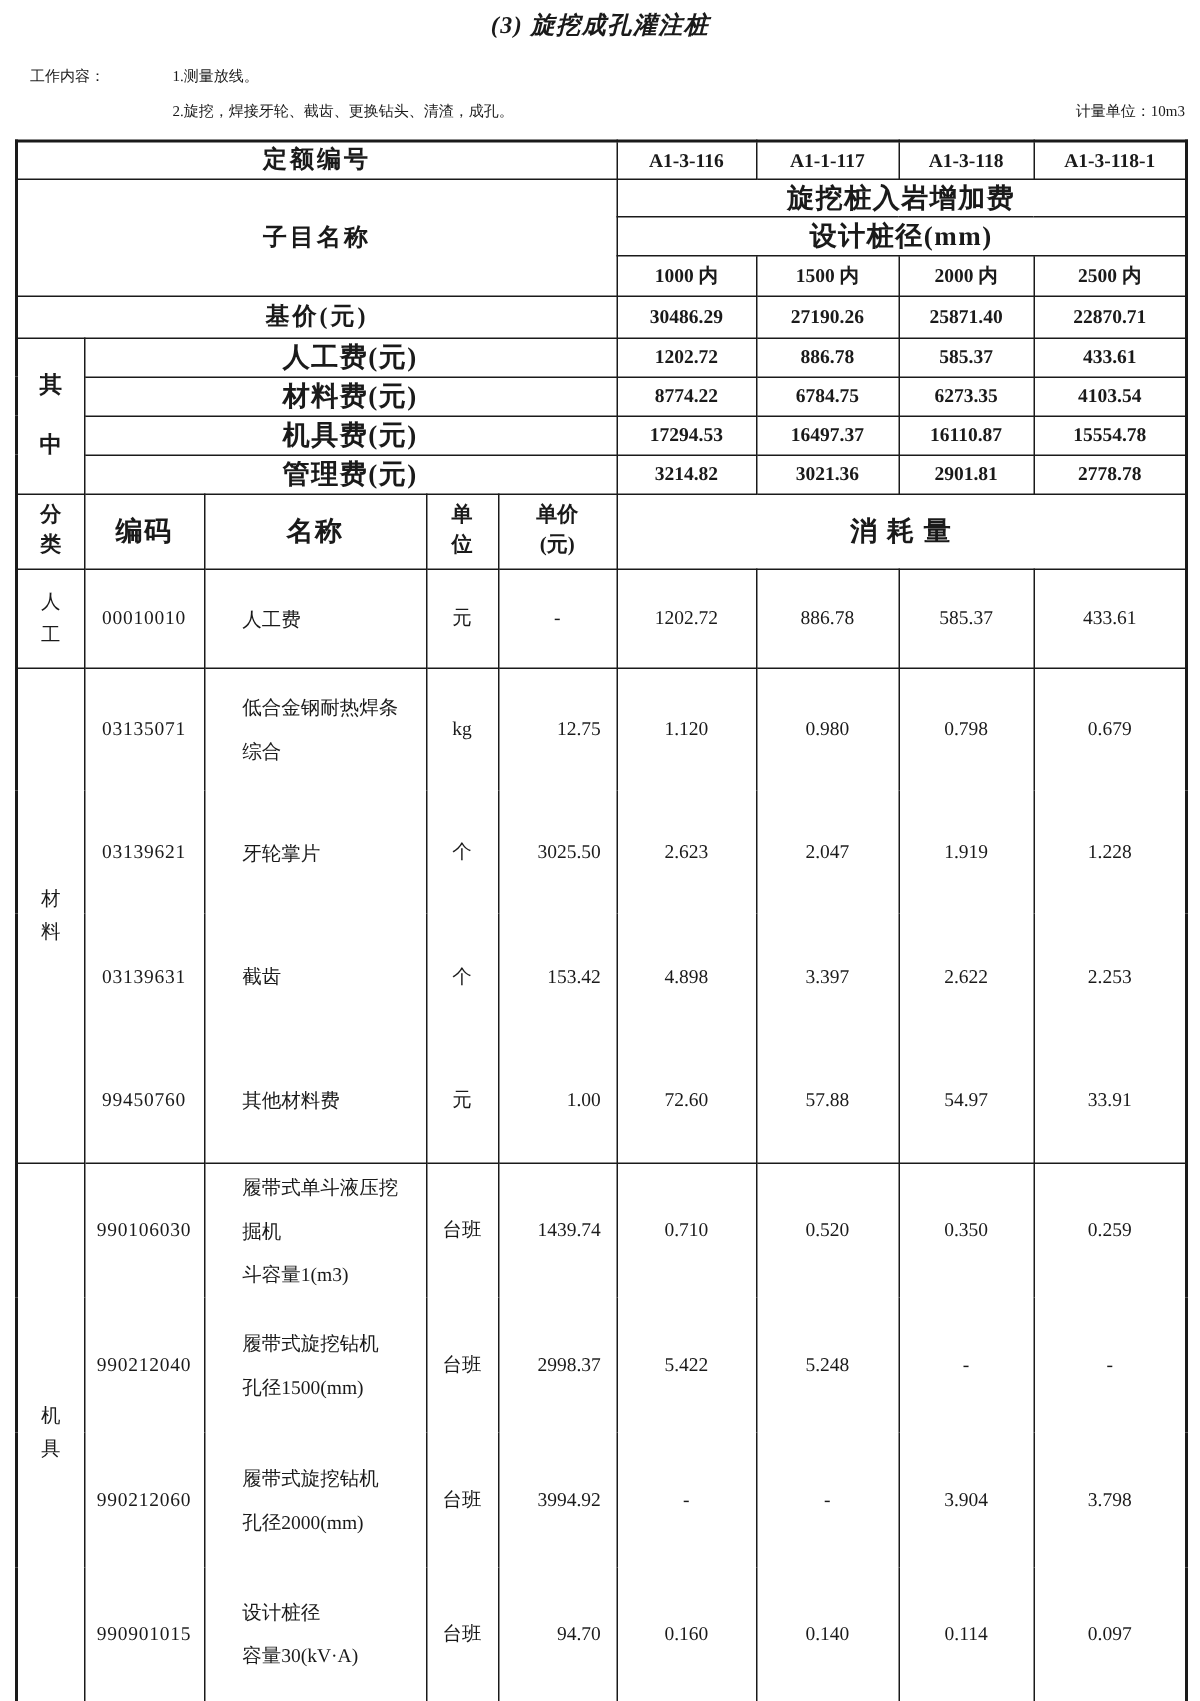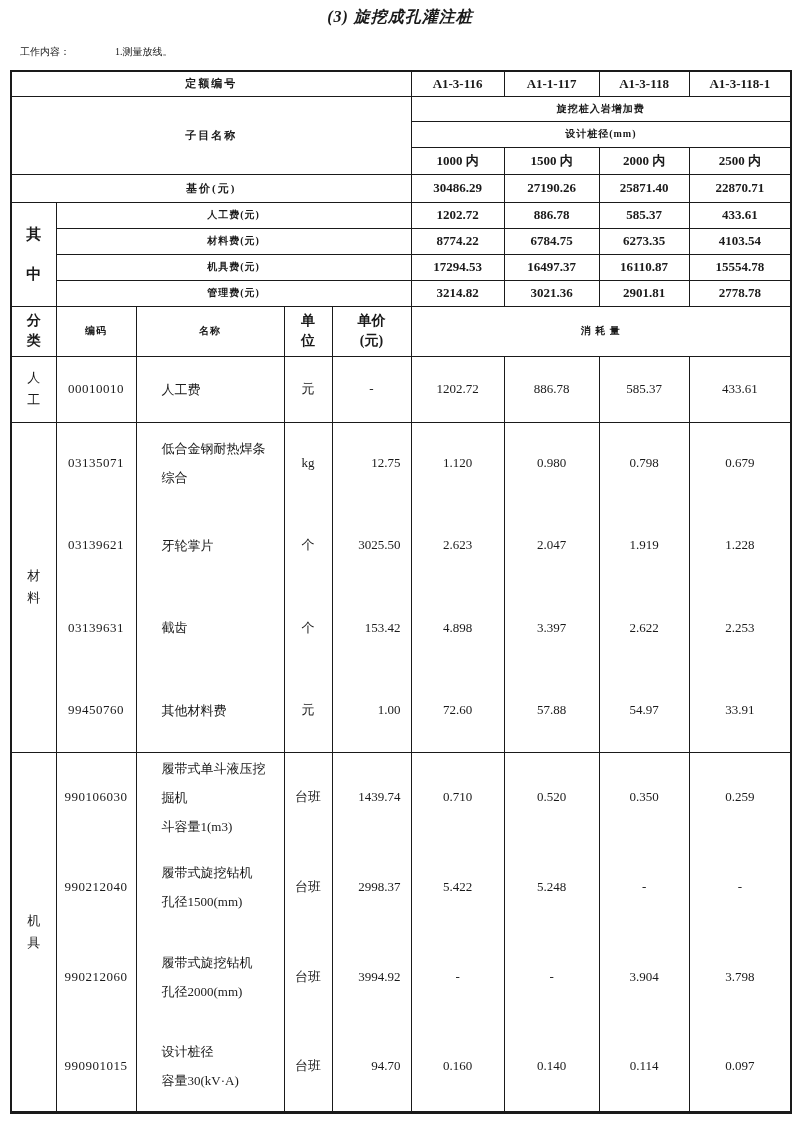--- a/index.html
+++ b/index.html
@@ -36,22 +36,22 @@
     border-collapse: collapse;
     table-layout: fixed;
     border: 2px solid #1a1a1a;
     border-bottom: 3px solid #1a1a1a;
     font-size: 13px;
   }
   td, th { border: 1px solid #1a1a1a; padding: 0; text-align: center; vertical-align: middle; font-weight: normal; }
 
   
   .hbold { font-weight: bold; }
-  .biglabel { font-size: 11px; font-weight: bold; letter-spacing: 2px; }
-  .midlabel { font-size: 10px; font-weight: bold; letter-spacing: 1px; }
+  .biglabel { font-size: 16px; font-weight: bold; letter-spacing: 2px; }
+  .midlabel { font-size: 18px; font-weight: bold; letter-spacing: 1px; }
   .qcode { font-weight: bold; font-size: 13px; }
 
   
   .vstack { display: flex; flex-direction: column; align-items: center; justify-content: center; height: 100%; }
   .vstack span { line-height: 20px; }
   .v-among { height: 100px; justify-content: space-evenly; font-weight: bold; font-size: 15px; }
   .v-cat span { line-height: 22px; }
   .two-line span { line-height: 20px; font-weight: bold; font-size: 14px; }
   .price-head span { line-height: 20px; font-weight: bold; font-size: 14px; letter-spacing: 0; }
 
@@ -70,20 +70,24 @@
 </style>
 </head>
 <body>
 
 <div class="page-title">(3) 旋挖成孔灌注桩</div>
 
 <div class="work-block">
   <div class="wc-label">工作内容：</div>
   <div class="wc-items">
     <div>1.测量放线。</div>
+    <div class="wc-line2">
+      <span>2.旋挖，焊接牙轮、截齿、更换钻头、清渣，成孔。</span>
+      <span class="measure-unit">计量单位：10m3</span>
+    </div>
   </div>
 </div>
 
 <table class="quota">
   <colgroup>
     <col style="width:45px">
       <col style="width:80px">
       <col style="width:148px">
       <col style="width:48px">
       <col style="width:79px">

